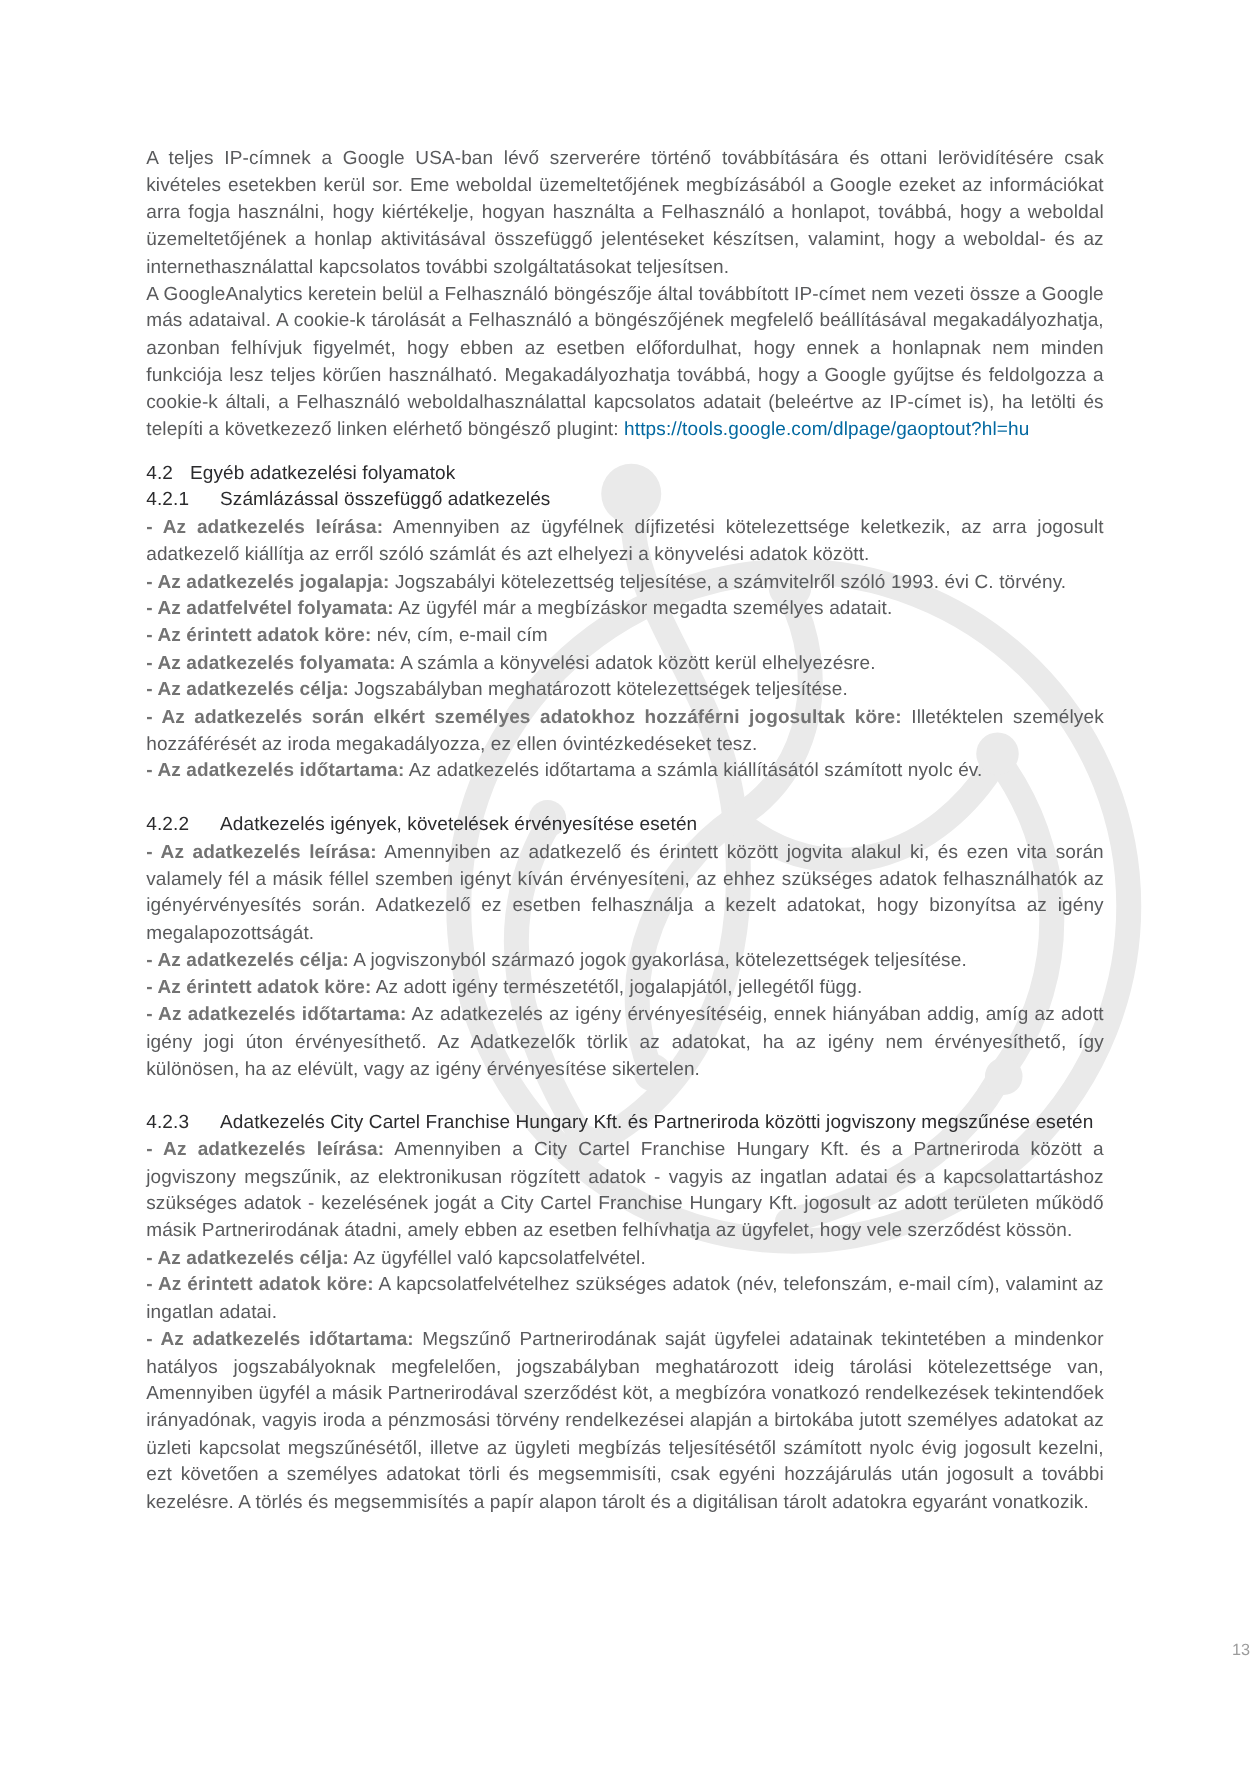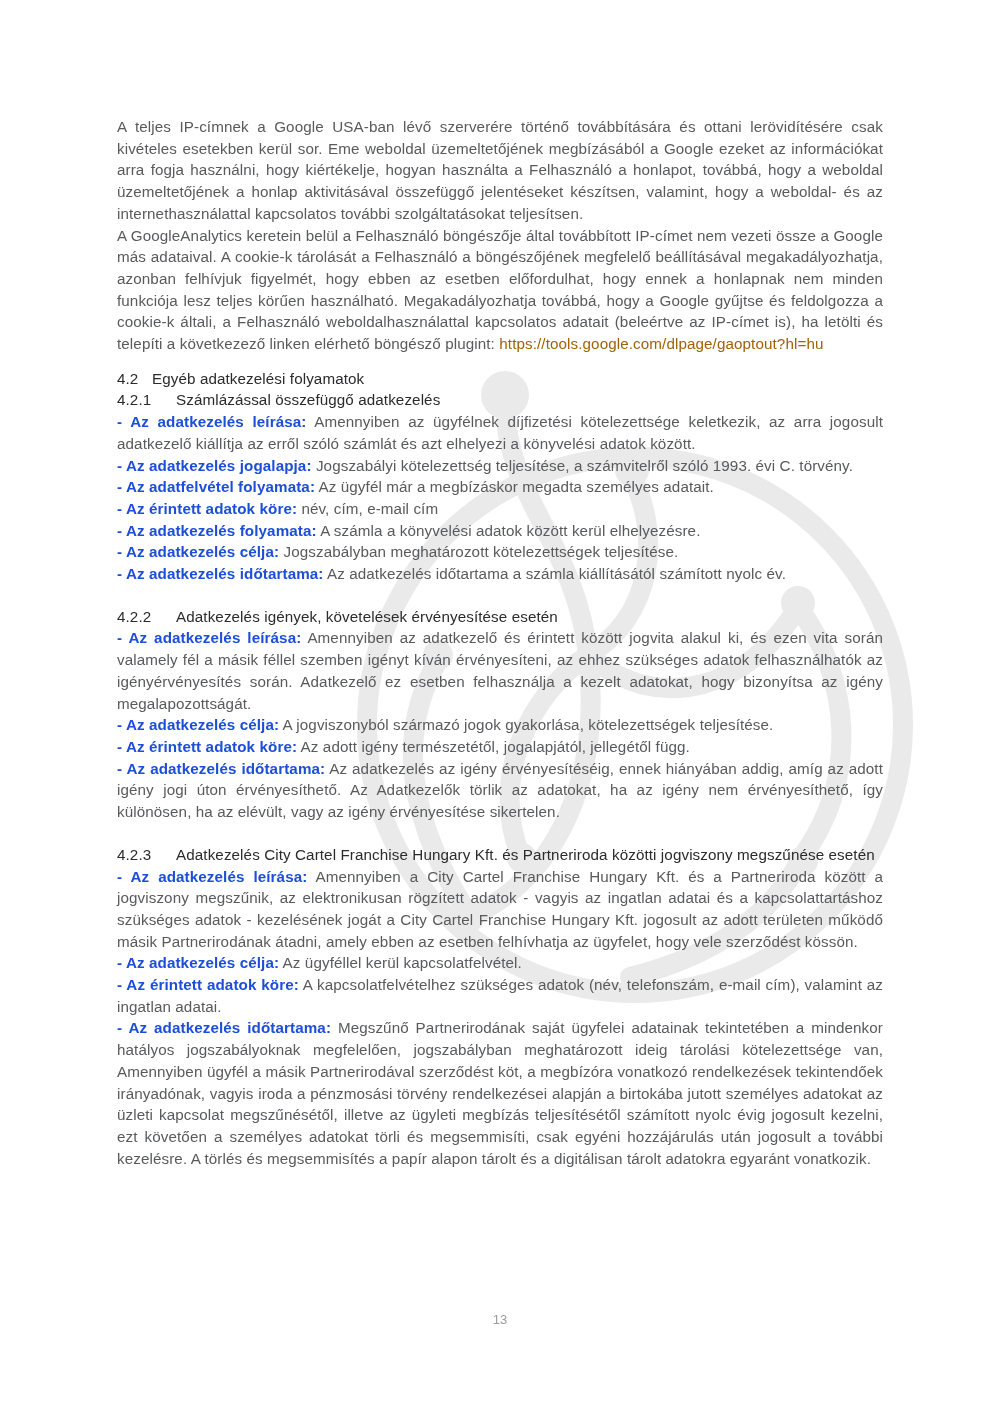--- a/index.html
+++ b/index.html
@@ -27,36 +27,36 @@
     z-index: 1;
   }
   .content p {
     margin: 0;
     font-size: 15.2px;
     line-height: 21.7px;
     letter-spacing: 0.1px;
     color: #595a5c;
     text-align: justify;
   }
-  .content p strong { color: #1d4ed8; font-weight: bold; }
+  .content p strong { color: #737373; font-weight: bold; }
   .h2, .h3 {
     font-weight: normal;
     color: #2b2b2d !important;
   }
   .h2 { margin-top: 13px !important; }
   .h3.spaced { margin-top: 21px !important; }
   .num { display: inline-block; }
   .num-2 { width: 35px; }
   .num-3 { width: 59px; }
-  .url { color: #a16207; }
+  .url { color: #0369a1; }
   .page-number {
     position: absolute;
     left: 0; right: 0;
     top: 1312px;
-    text-align: center;
+    text-align: right;
     font-size: 13px;
     color: #9b9b9b;
     z-index: 1;
   }
 </style>
 </head>
 <body>
 
 <div class="page">
 
@@ -92,33 +92,34 @@
     <p class="h2"><span class="num num-2">4.2</span><span>Egyéb adatkezelési folyamatok</span></p>
 
     <p class="h3"><span class="num num-3">4.2.1</span><span>Számlázással összefüggő adatkezelés</span></p>
 
     <p class="item"><strong>- Az adatkezelés leírása:</strong> <span>Amennyiben az ügyfélnek díjfizetési kötelezettsége keletkezik, az arra jogosult adatkezelő kiállítja az erről szóló számlát és azt elhelyezi a könyvelési adatok között.</span></p>
     <p class="item"><strong>- Az adatkezelés jogalapja:</strong> <span>Jogszabályi kötelezettség teljesítése, a számvitelről szóló 1993. évi C. törvény.</span></p>
     <p class="item"><strong>- Az adatfelvétel folyamata:</strong> <span>Az ügyfél már a megbízáskor megadta személyes adatait.</span></p>
     <p class="item"><strong>- Az érintett adatok köre:</strong> <span>név, cím, e-mail cím</span></p>
     <p class="item"><strong>- Az adatkezelés folyamata:</strong> <span>A számla a könyvelési adatok között kerül elhelyezésre.</span></p>
     <p class="item"><strong>- Az adatkezelés célja:</strong> <span>Jogszabályban meghatározott kötelezettségek teljesítése.</span></p>
+    <p class="item"><strong>- Az adatkezelés során elkért személyes adatokhoz hozzáférni jogosultak köre:</strong> <span>Illetéktelen személyek hozzáférését az iroda megakadályozza, ez ellen óvintézkedéseket tesz.</span></p>
     <p class="item"><strong>- Az adatkezelés időtartama:</strong> <span>Az adatkezelés időtartama a számla kiállításától számított nyolc év.</span></p>
 
     <p class="h3 spaced"><span class="num num-3">4.2.2</span><span>Adatkezelés igények, követelések érvényesítése esetén</span></p>
 
     <p class="item"><strong>- Az adatkezelés leírása:</strong> <span>Amennyiben az adatkezelő és érintett között jogvita alakul ki, és ezen vita során valamely fél a másik féllel szemben igényt kíván érvényesíteni, az ehhez szükséges adatok felhasználhatók az igényérvényesítés során. Adatkezelő ez esetben felhasználja a kezelt adatokat, hogy bizonyítsa az igény megalapozottságát.</span></p>
     <p class="item"><strong>- Az adatkezelés célja:</strong> <span>A jogviszonyból származó jogok gyakorlása, kötelezettségek teljesítése.</span></p>
     <p class="item"><strong>- Az érintett adatok köre:</strong> <span>Az adott igény természetétől, jogalapjától, jellegétől függ.</span></p>
     <p class="item"><strong>- Az adatkezelés időtartama:</strong> <span>Az adatkezelés az igény érvényesítéséig, ennek hiányában addig, amíg az adott igény jogi úton érvényesíthető. Az Adatkezelők törlik az adatokat, ha az igény nem érvényesíthető, így különösen, ha az elévült, vagy az igény érvényesítése sikertelen.</span></p>
 
     <p class="h3 spaced"><span class="num num-3">4.2.3</span><span>Adatkezelés City Cartel Franchise Hungary Kft. és Partneriroda közötti jogviszony megszűnése esetén</span></p>
 
     <p class="item"><strong>- Az adatkezelés leírása:</strong> <span>Amennyiben a City Cartel Franchise Hungary Kft. és a Partneriroda között a jogviszony megszűnik, az elektronikusan rögzített adatok - vagyis az ingatlan adatai és a kapcsolattartáshoz szükséges adatok - kezelésének jogát a City Cartel Franchise Hungary Kft. jogosult az adott területen működő másik Partnerirodának átadni, amely ebben az esetben felhívhatja az ügyfelet, hogy vele szerződést kössön.</span></p>
-    <p class="item"><strong>- Az adatkezelés célja:</strong> <span>Az ügyféllel kerül kapcsolatfelvétel.</span></p>
+    <p class="item"><strong>- Az adatkezelés célja:</strong> <span>Az ügyféllel való kapcsolatfelvétel.</span></p>
     <p class="item"><strong>- Az érintett adatok köre:</strong> <span>A kapcsolatfelvételhez szükséges adatok (név, telefonszám, e-mail cím), valamint az ingatlan adatai.</span></p>
     <p class="item"><strong>- Az adatkezelés időtartama:</strong> <span>Megszűnő Partnerirodának saját ügyfelei adatainak tekintetében a mindenkor hatályos jogszabályoknak megfelelően, jogszabályban meghatározott ideig tárolási kötelezettsége van, Amennyiben ügyfél a másik Partnerirodával szerződést köt, a megbízóra vonatkozó rendelkezések tekintendőek irányadónak, vagyis iroda a pénzmosási törvény rendelkezései alapján a birtokába jutott személyes adatokat az üzleti kapcsolat megszűnésétől, illetve az ügyleti megbízás teljesítésétől számított nyolc évig jogosult kezelni, ezt követően a személyes adatokat törli és megsemmisíti, csak egyéni hozzájárulás után jogosult a további kezelésre. A törlés és megsemmisítés a papír alapon tárolt és a digitálisan tárolt adatokra egyaránt vonatkozik.</span></p>
 
   </div>
 
   <div class="page-number">13</div>
 
 </div>
 
 </body></html>

